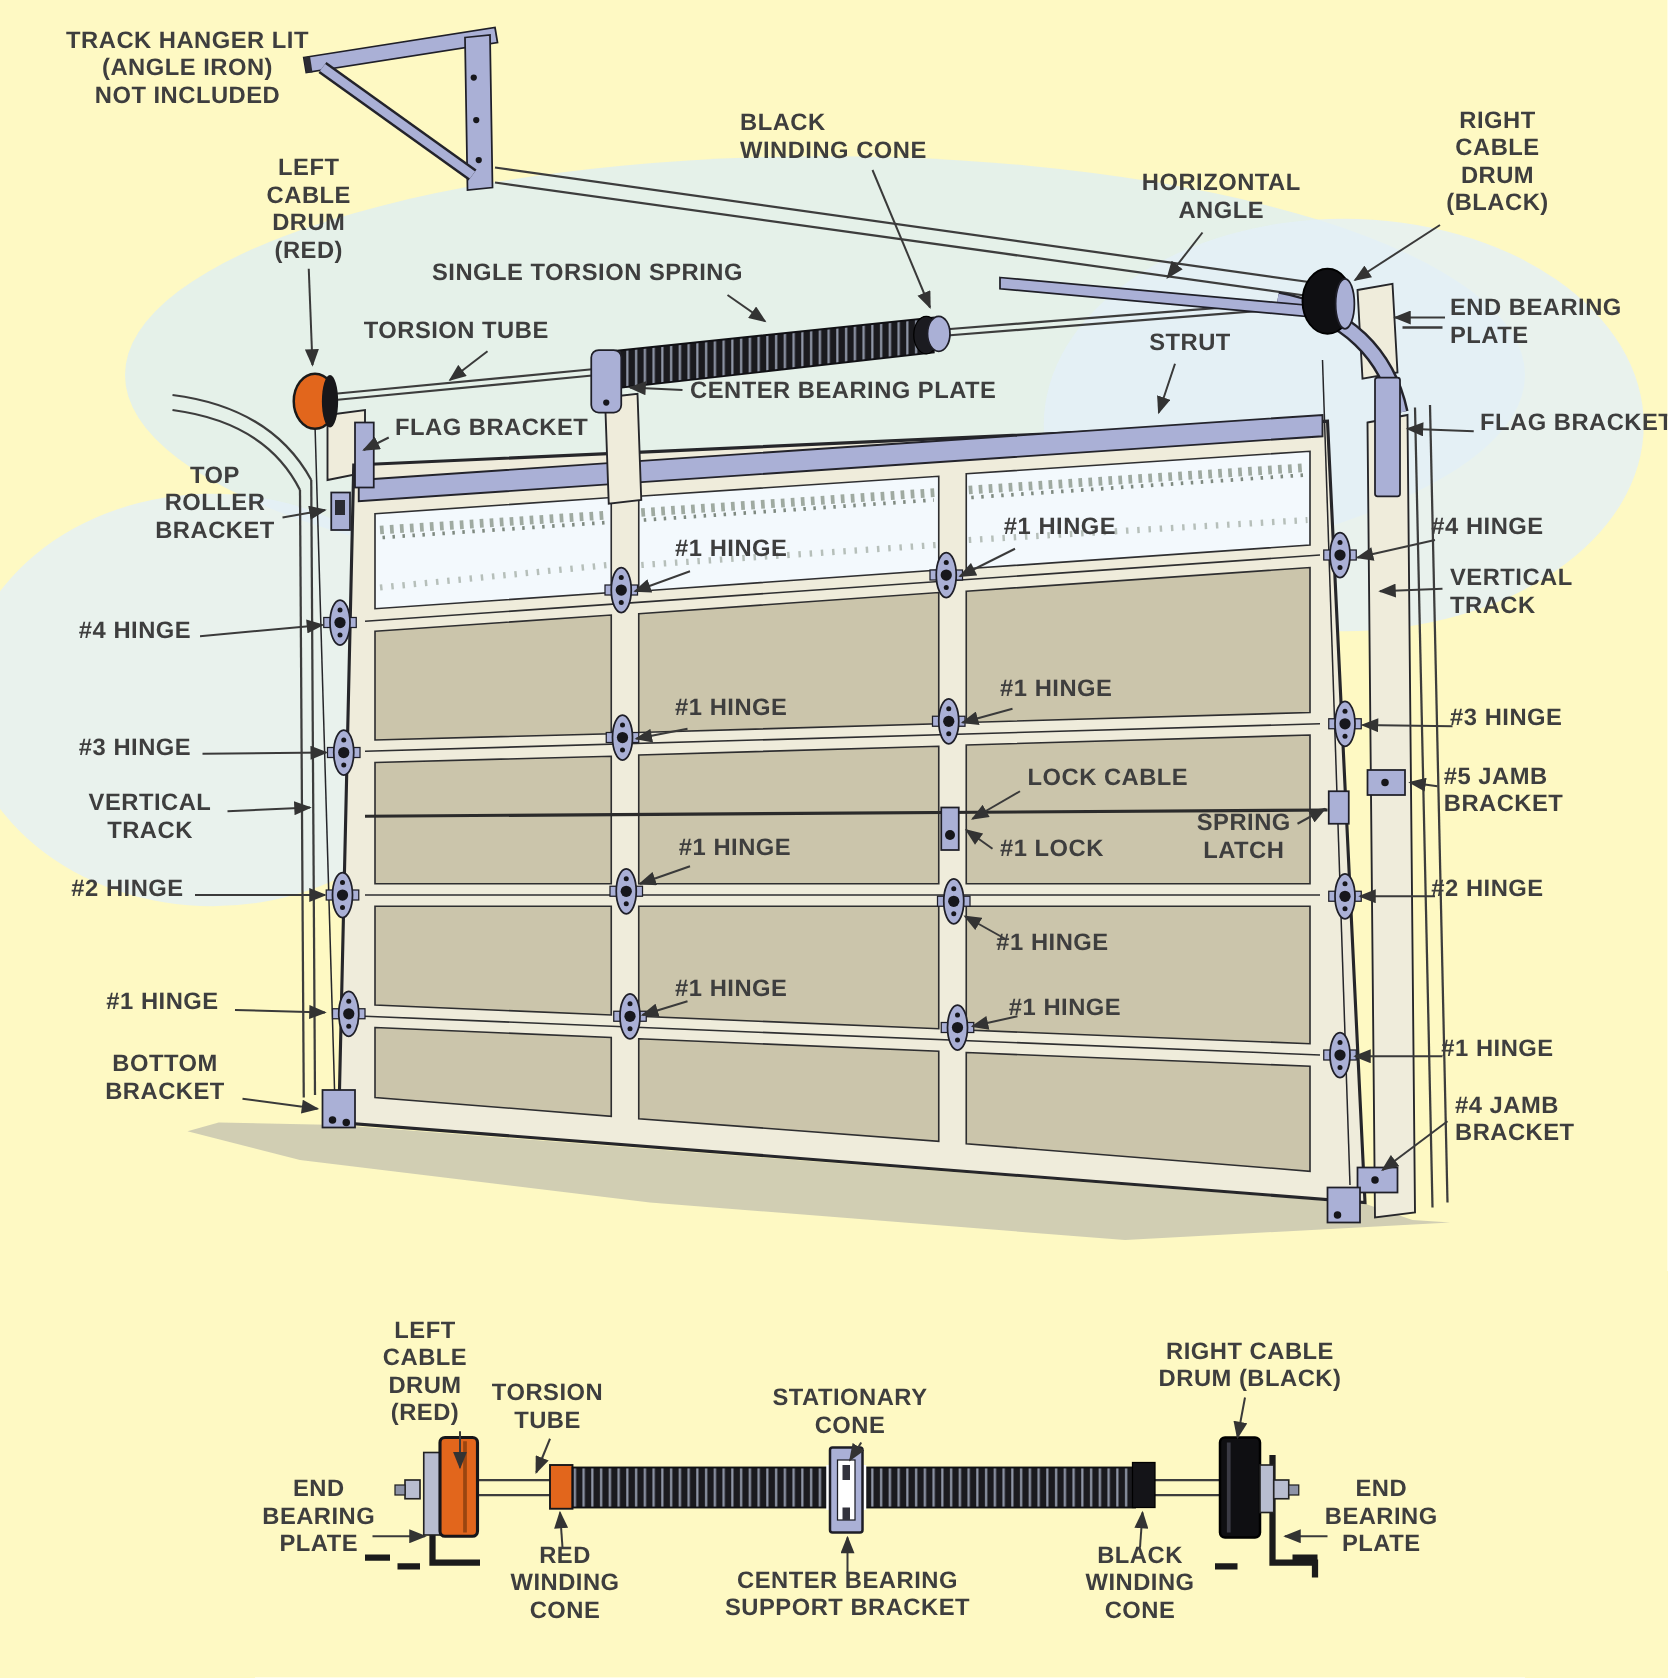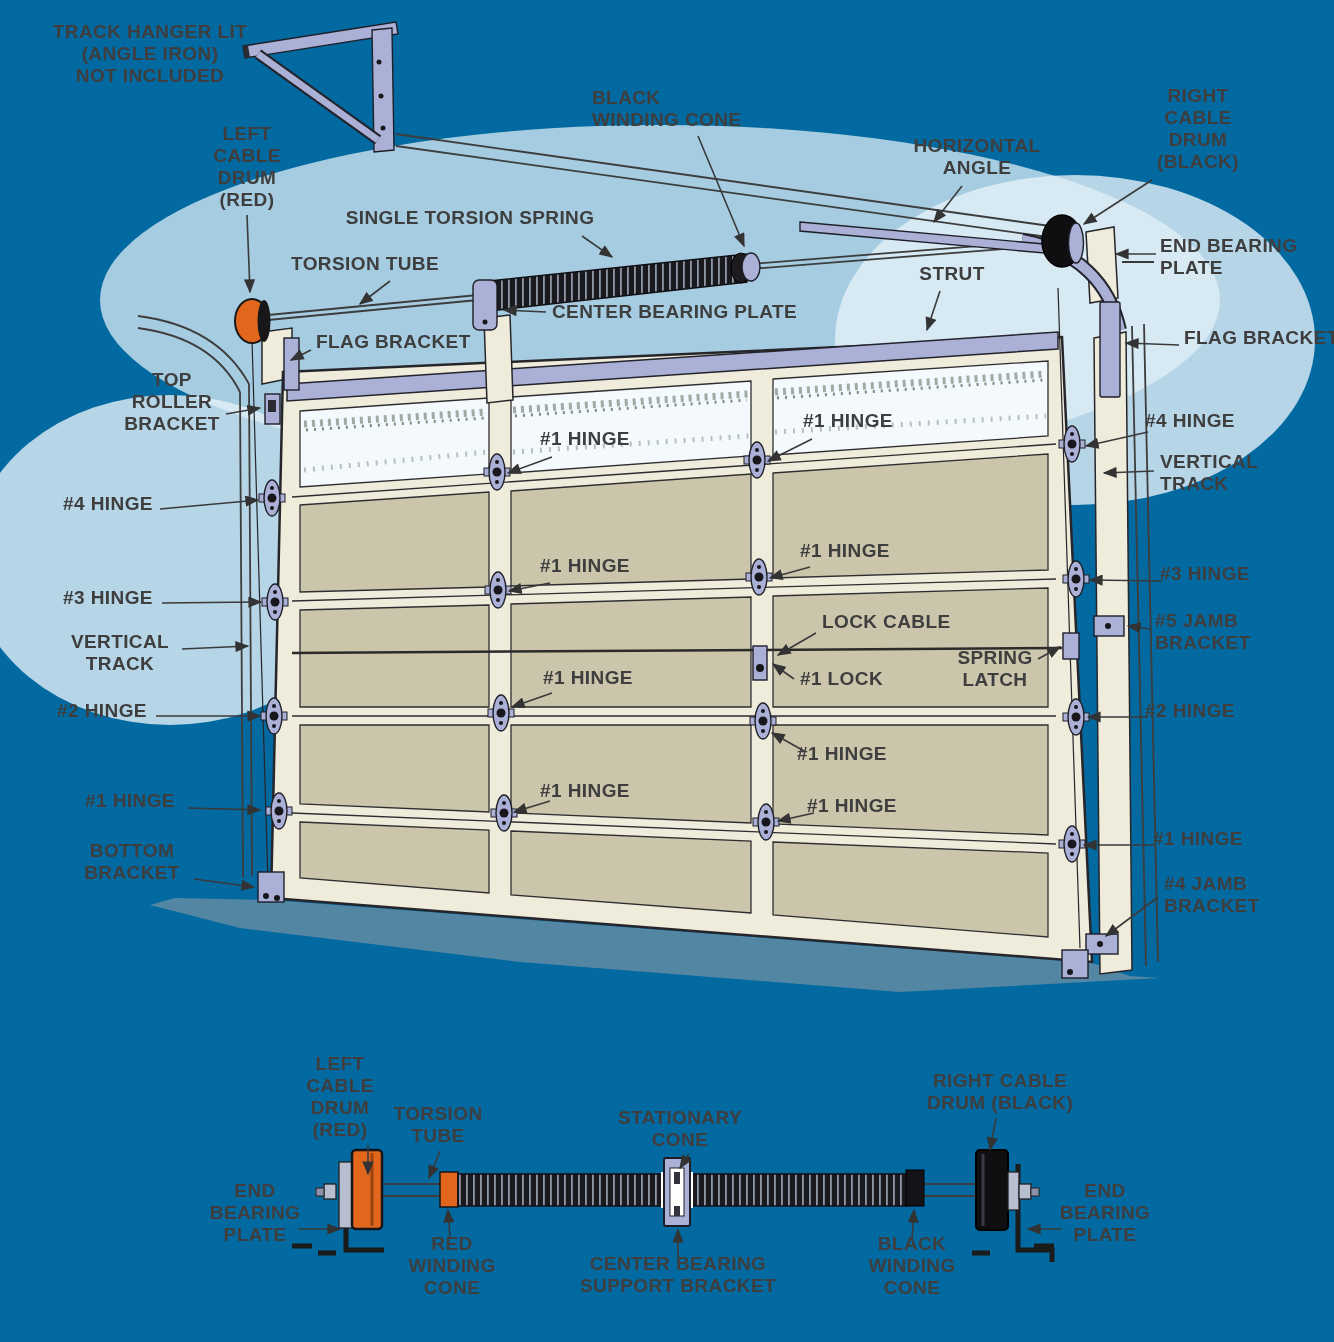--- a/index.html
+++ b/index.html
@@ -1,16 +1,16 @@
 <!DOCTYPE html>
 <html><head>
 <meta charset="utf-8">
 <style>
   html,body{margin:0;padding:0;background:#ffffff;}
-  #stage{position:relative;width:1334px;height:1342px;background:#0369a1;overflow:hidden;}
+  #stage{position:relative;width:1334px;height:1342px;background:#fef9c3;overflow:hidden;}
   svg{position:absolute;left:0;top:0;}
   .lbl{font-family:"Liberation Sans",sans-serif;font-size:19px;font-weight:700;fill:#3e3e3e;letter-spacing:.4px;}
   .mid{text-anchor:middle;}
   .cream{fill:#efecdb;stroke:#26262a;stroke-width:1.5;}
   .lav{fill:#aab0d6;stroke:#1f1f28;stroke-width:1.4;}
   .panel{fill:#cbc5ab;stroke:#2e2e30;stroke-width:1.3;}
   .window{fill:#f3f9fd;stroke:#2e2e30;stroke-width:1.3;}
   .ldr{stroke:#3a3a3a;stroke-width:1.6;fill:none;marker-end:url(#ah);}
   .ldr2{stroke:#3a3a3a;stroke-width:2;fill:none;}
   .tube{stroke:#3d3d3d;stroke-width:1.8;fill:none;}

